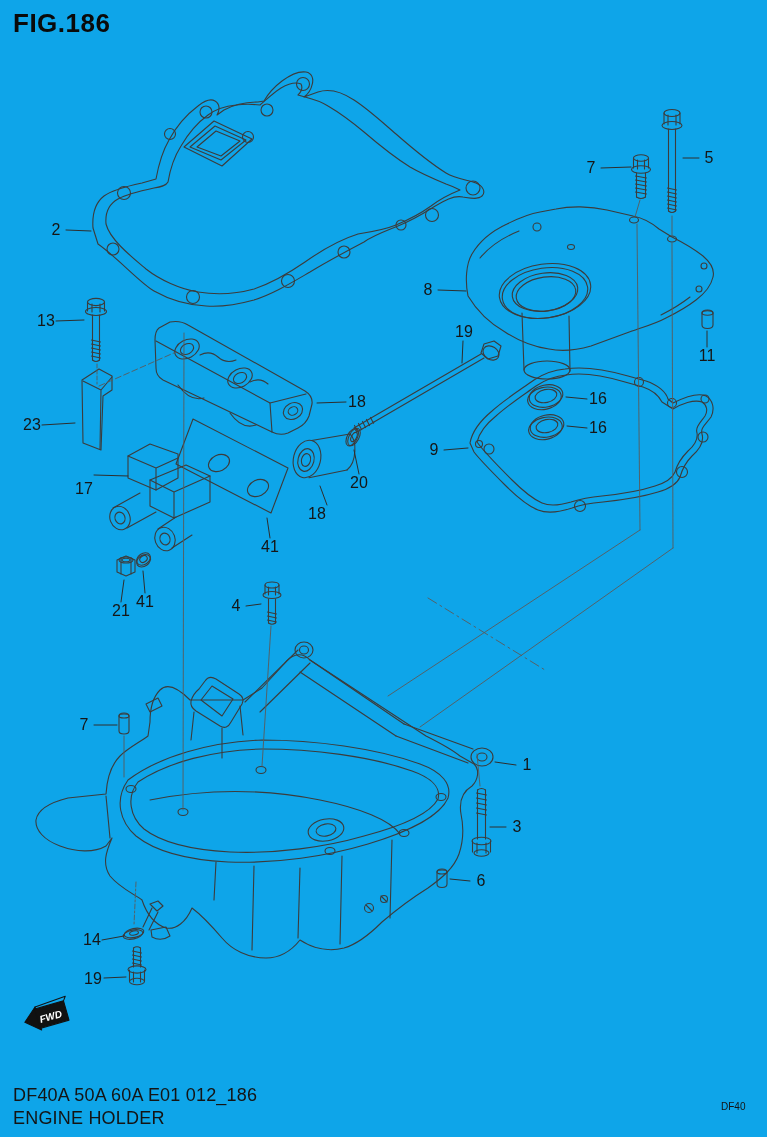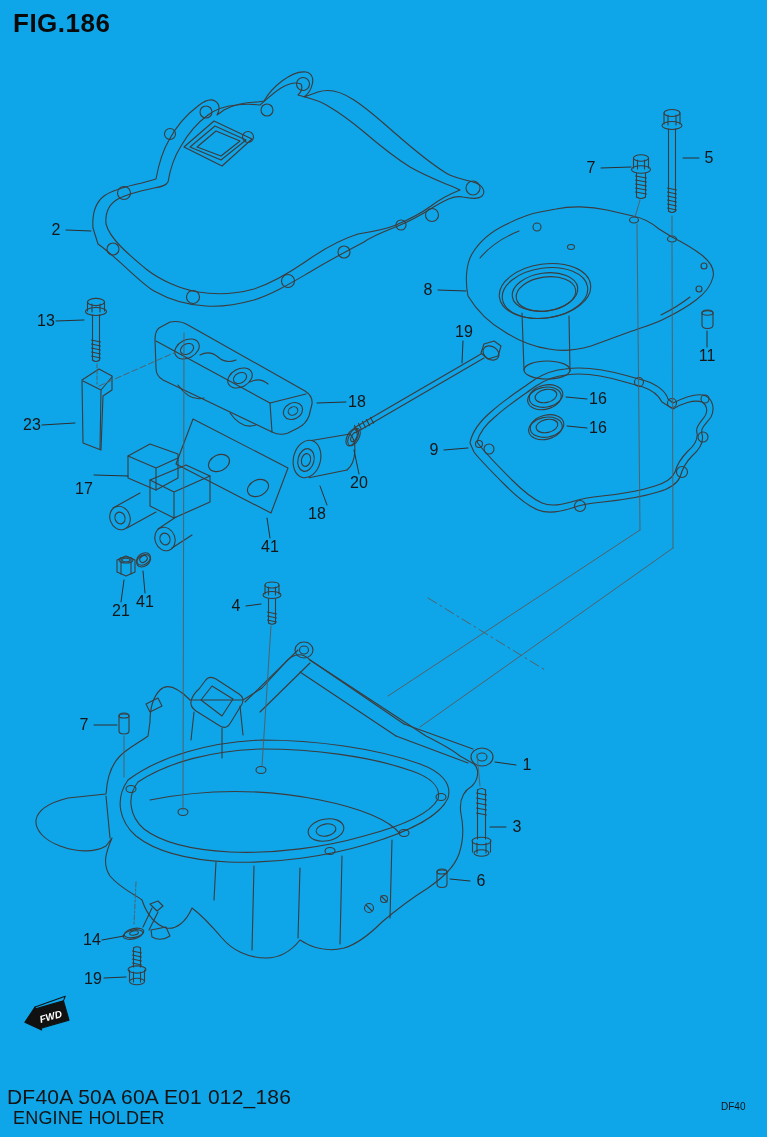--- a/index.html
+++ b/index.html
@@ -9,21 +9,21 @@
   }
   .fig-title{
     position:absolute;left:13px;top:8px;font-size:26px;font-weight:bold;
     color:#0a0a0a;letter-spacing:0.5px;
   }
   svg.diagram{position:absolute;left:0;top:0;}
   .co{
     position:absolute;transform:translate(-50%,-50%);
     font-size:16px;color:#161616;white-space:nowrap;
   }
-  .footer-code{position:absolute;left:7px;top:1085px;font-size:21px;color:#141414;letter-spacing:0.2px;}
+  .footer-code{position:absolute;left:13px;top:1085px;font-size:18px;color:#141414;letter-spacing:0.2px;}
   .footer-name{position:absolute;left:13px;top:1108px;font-size:18px;color:#141414;letter-spacing:0.2px;}
   .footer-model{position:absolute;left:721px;top:1101px;font-size:10px;color:#141414;}
 </style>
 </head>
 <body>
 
 <div class="page">
 
   <div class="fig-title">FIG.186</div>
 

